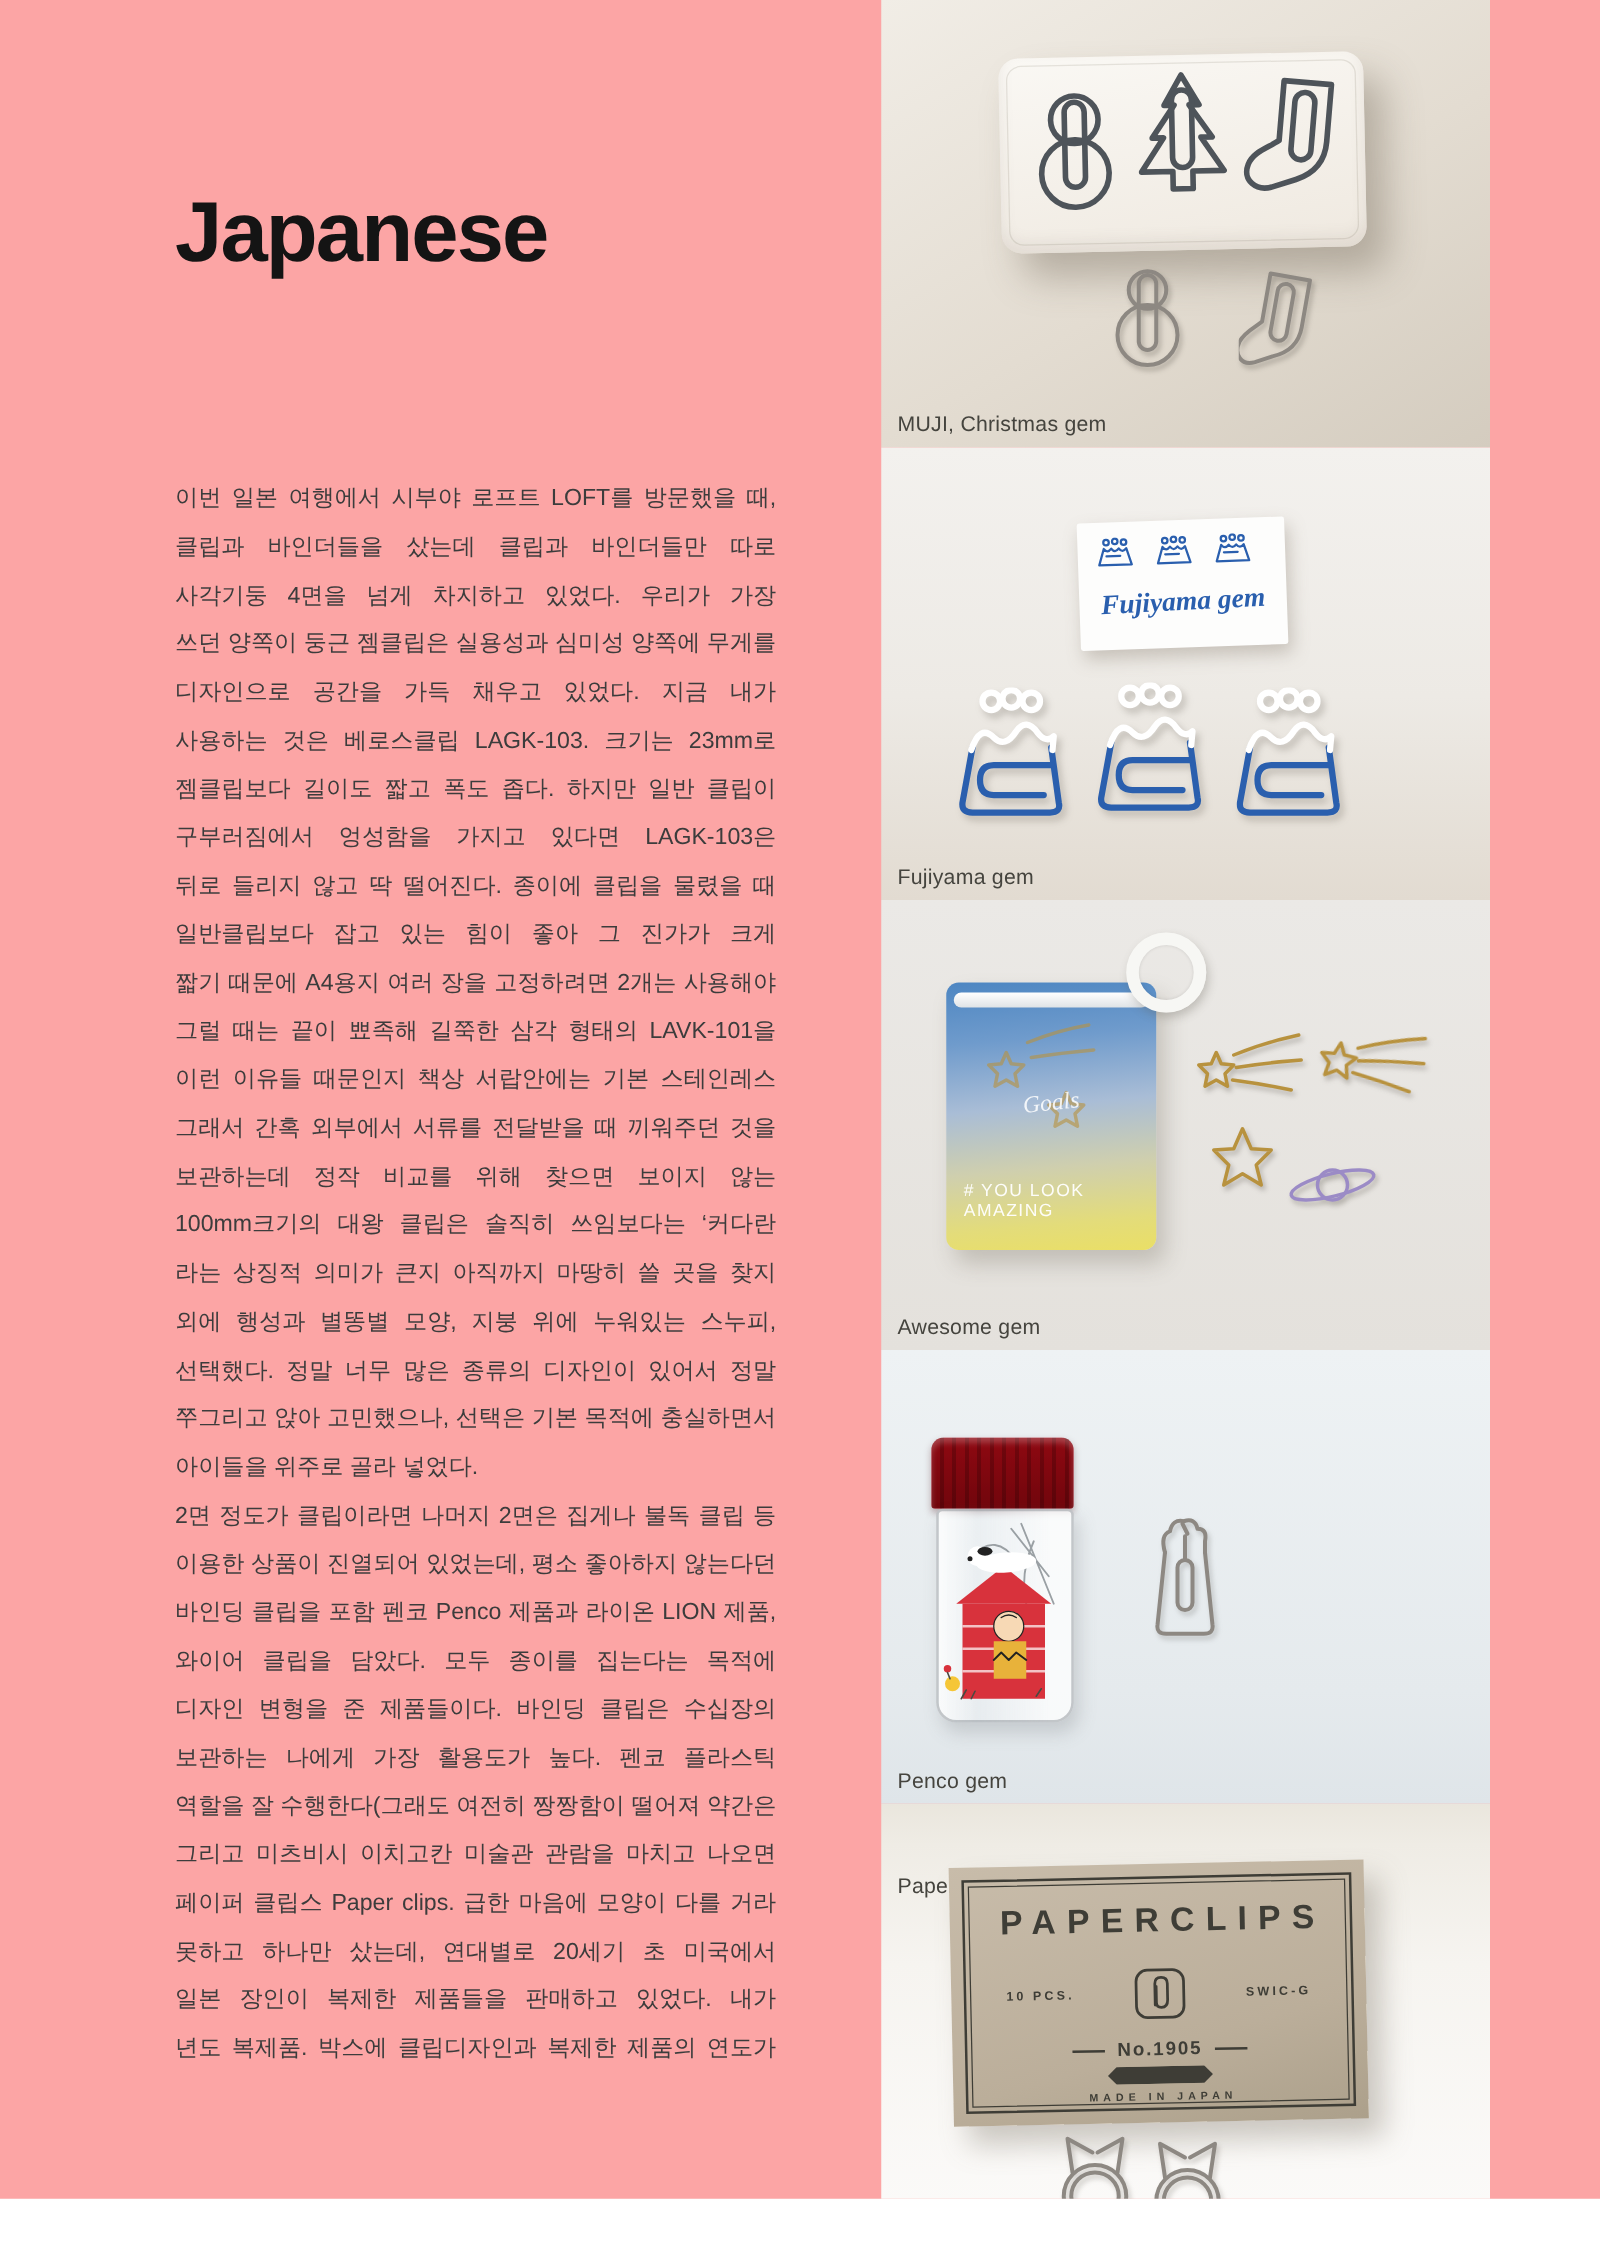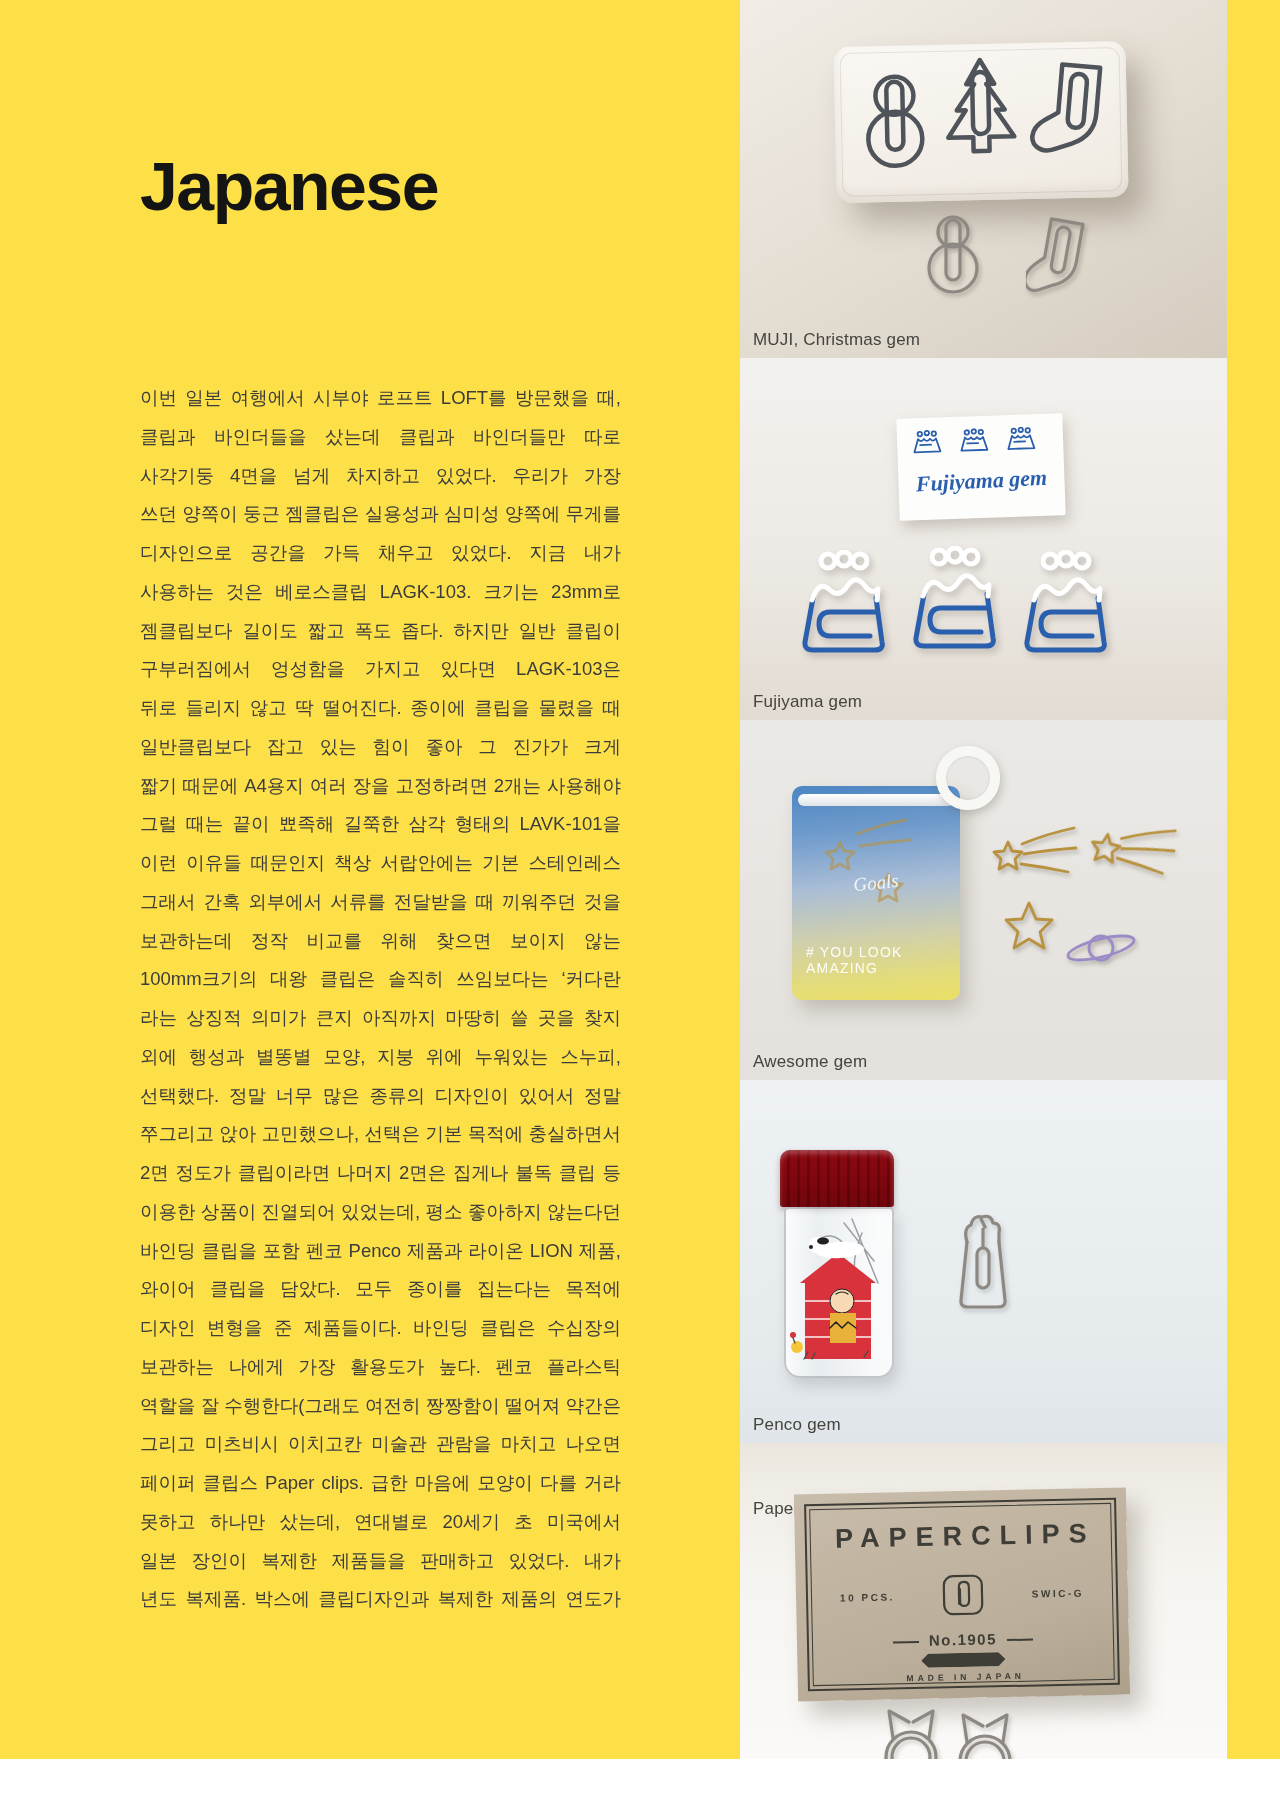--- a/index.html
+++ b/index.html
@@ -1,28 +1,28 @@
 <!DOCTYPE html>
 <html style="--title: #141414; --body_text: #3c3c3c; --caption: #45443e; --accent_blue: #2a5fae; --gold: #b8923e; --purple: #9b8bc6; --lid_red: #b02639; --house_red: #d8323c; --kraft: #bdb19d; --ink: #3e3d36; --wire_silver: #8d8882;"><head>
 <meta charset="utf-8">
 <style>
   html,body{margin:0;padding:0;background:#ffffff;}
   body{width:1280px;height:1809px;position:relative;font-family:"Liberation Sans",sans-serif;}
-  .page{position:absolute;inset:0;width:1280px;height:1759px;background:#fde047;overflow:hidden;}
+  .page{position:absolute;inset:0;width:1280px;height:1759px;background:#fca5a5;overflow:hidden;}
 
   
   .article-title{position:absolute;left:140px;top:138px;font-size:68px;line-height:96px;
     font-weight:bold;letter-spacing:-1.5px;color:var(--title,#141414);}
   .body-text{position:absolute;left:140px;top:379px;width:481px;font-size:18.5px;
     color:var(--body_text,#3c3c3c);word-break:keep-all;}
   .pline{height:38.75px;line-height:38.75px;overflow:hidden;text-align:justify;text-align-last:justify;}
   .pline-last{text-align-last:left;}
 
   
-  .ph{position:absolute;left:740px;width:487px;overflow:hidden;}
+  .ph{position:absolute;left:705px;width:487px;overflow:hidden;}
   #ph1{top:0;height:358px;background:linear-gradient(150deg,#f1ede6 0%,#e3dcd1 55%,#d4ccbf 100%);}
   #ph2{top:358px;height:362px;background:linear-gradient(#f3f1ee 0%,#edeae5 55%,#e2dbd1 100%);}
   #ph3{top:720px;height:360px;background:linear-gradient(#ebe9e6 0%,#e4e1dc 100%);}
   #ph4{top:1080px;height:363px;background:linear-gradient(#eef2f4 0%,#e5eaed 75%,#dfe5e9 100%);}
   #ph5{top:1443px;height:366px;background:linear-gradient(#eae6dd 0%,#efece5 9%,#f6f4f0 35%,#fcfbfa 100%);}
   .caption{position:absolute;left:13px;bottom:8px;font-size:17px;letter-spacing:.2px;color:var(--caption,#45443e);}
   .caption-top{bottom:auto;top:12px;margin-top:44px;}
   svg{display:block;}
   .ln{fill:none;stroke-linecap:round;stroke-linejoin:round;}
   .ink-line{stroke:#4e545a;stroke-width:4.5;}
@@ -117,20 +117,21 @@
         <div class="pline">짧기 때문에 A4용지 여러 장을 고정하려면 2개는 사용해야 안심이 된다.</div>
         <div class="pline">그럴 때는 끝이 뾰족해 길쭉한 삼각 형태의 LAVK-101을 사용하면 된다.</div>
         <div class="pline">이런 이유들 때문인지 책상 서랍안에는 기본 스테인레스 젬클립이 없다.</div>
         <div class="pline">그래서 간혹 외부에서 서류를 전달받을 때 끼워주던 것을 몇 개</div>
         <div class="pline">보관하는데 정작 비교를 위해 찾으면 보이지 않는 미스터리. 같이 구매한</div>
         <div class="pline">100mm크기의 대왕 클립은 솔직히 쓰임보다는 ‘커다란 젬클립도 있다’</div>
         <div class="pline">라는 상징적 의미가 큰지 아직까지 마땅히 쓸 곳을 찾지 못했다. 기본형</div>
         <div class="pline">외에 행성과 별똥별 모양, 지붕 위에 누워있는 스누피, 후지산을</div>
         <div class="pline">선택했다. 정말 너무 많은 종류의 디자인이 있어서 정말 30분 이상</div>
         <div class="pline">쭈그리고 앉아 고민했으나, 선택은 기본 목적에 충실하면서 변형을 준</div>
+        <div class="pline pline-last">아이들을 위주로 골라 넣었다.</div>
       </div>
     <div>
         <div class="pline">2면 정도가 클립이라면 나머지 2면은 집게나 불독 클립 등 지렛대를</div>
         <div class="pline">이용한 상품이 진열되어 있었는데, 평소 좋아하지 않는다던 플라스틱</div>
         <div class="pline">바인딩 클립을 포함 펜코 Penco 제품과 라이온 LION 제품, 베로스</div>
         <div class="pline">와이어 클립을 담았다. 모두 종이를 집는다는 목적에 충실하면서 약간의</div>
         <div class="pline">디자인 변형을 준 제품들이다. 바인딩 클립은 수십장의 종이 문서를</div>
         <div class="pline">보관하는 나에게 가장 활용도가 높다. 펜코 플라스틱 바인더도 제법 제</div>
         <div class="pline">역할을 잘 수행한다(그래도 여전히 짱짱함이 떨어져 약간은 못미덥다).</div>
         <div class="pline">그리고 미츠비시 이치고칸 미술관 관람을 마치고 나오면 급하게 구매했던</div>

